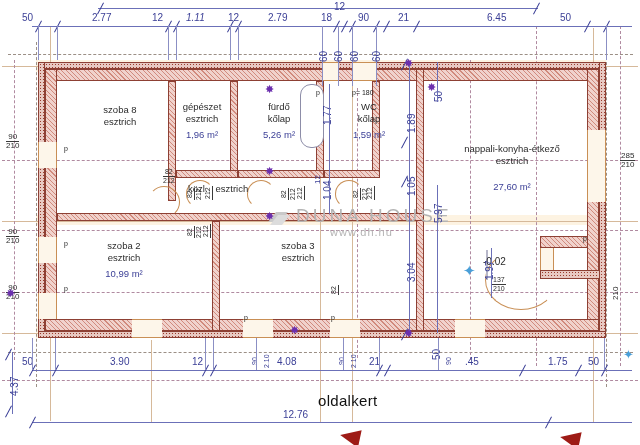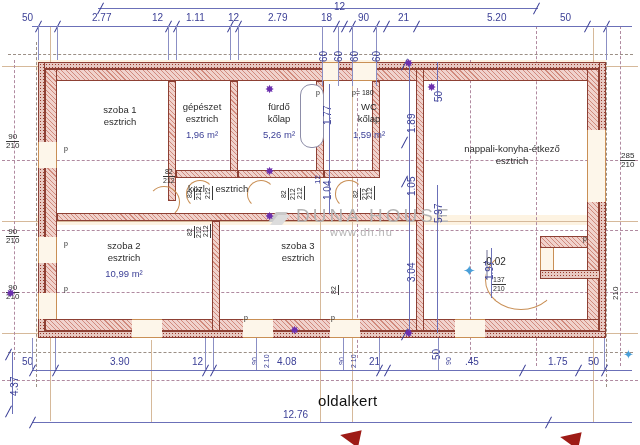--- a/index.html
+++ b/index.html
@@ -141,21 +141,21 @@
   <div class="doorLeaf" style="left:486px;top:250px;width:1.5px;height:30px;"></div>
 
   <div class="doorSwing" style="left:148px;top:186px;width:30px;height:30px;border-color:transparent;border-top-color:#c98f55;border-right-color:#c98f55;"></div>
   <div class="doorSwing" style="left:186px;top:180px;width:26px;height:26px;border-color:transparent;border-top-color:#c98f55;border-left-color:#c98f55;"></div>
   <div class="doorSwing" style="left:247px;top:180px;width:26px;height:26px;border-color:transparent;border-top-color:#c98f55;border-left-color:#c98f55;"></div>
   <div class="doorSwing" style="left:335px;top:180px;width:26px;height:26px;border-color:transparent;border-top-color:#c98f55;border-left-color:#c98f55;"></div>
 
   <div class="abs" style="left:300px;top:84px;width:22px;height:62px;border:1px solid #8d8da8;border-radius:11px;background:#ffffff;"></div>
 
   <div class="room" style="left:72px;top:104px;width:96px;">
-    <span>szoba 1</span><br>
+    <span>szoba 8</span><br>
     <span>esztrich</span>
   </div>
 
   <div class="room" style="left:163px;top:101px;width:78px;">
     <span>gépészet</span><br>
     <span>esztrich</span>
     <span class="area">1,96 m²</span>
   </div>
 
   <div class="room" style="left:243px;top:101px;width:72px;">
@@ -166,20 +166,21 @@
 
   <div class="room" style="left:341px;top:101px;width:56px;">
     <span>WC</span><br>
     <span>kőlap</span>
     <span class="area">1,59 m²</span>
   </div>
 
   <div class="room" style="left:428px;top:143px;width:168px;">
     <span>nappali-konyha-étkező</span><br>
     <span>esztrich</span>
+    <span class="area" style="margin-top:14px;">27,60 m²</span>
   </div>
 
   <div class="room" style="left:188px;top:183px;width:130px;text-align:left;">
     <span>közl.</span>
     &nbsp;&nbsp;<span>esztrich</span>
   </div>
 
   <div class="room" style="left:76px;top:240px;width:96px;">
     <span>szoba 2</span><br>
     <span>esztrich</span>
@@ -275,27 +276,27 @@
   <div class="wmSub" style="left:330px;top:226px;">www.dh.hu</div>
 
   <div class="dimline" style="left:98px;top:8px;width:440px;"></div>
   <div class="dimline" style="left:32px;top:26px;width:600px;"></div>
 
   <div class="dimtext" style="left:334px;top:2px;">12</div>
 
   <div class="dimtext" style="left:22px;top:13px;">50</div>
   <div class="dimtext" style="left:92px;top:13px;">2.77</div>
   <div class="dimtext" style="left:152px;top:13px;">12</div>
-  <div class="dimtext" style="left:186px;top:13px;">1.11</div>
+  <div class="dimtext" style="left:186px;top:13px;font-style:italic;">1.11</div>
   <div class="dimtext" style="left:228px;top:13px;">12</div>
   <div class="dimtext" style="left:268px;top:13px;">2.79</div>
   <div class="dimtext" style="left:321px;top:13px;">18</div>
   <div class="dimtext" style="left:358px;top:13px;">90</div>
   <div class="dimtext" style="left:398px;top:13px;">21</div>
-  <div class="dimtext" style="left:487px;top:13px;">5.20</div>
+  <div class="dimtext" style="left:487px;top:13px;">6.45</div>
   <div class="dimtext" style="left:560px;top:13px;">50</div>
 
   <div class="tickSlash" style="left:38px;top:20px;"></div>
   <div class="tickSlash" style="left:57px;top:20px;"></div>
   <div class="tickSlash" style="left:168px;top:20px;"></div>
   <div class="tickSlash" style="left:176px;top:20px;"></div>
   <div class="tickSlash" style="left:230px;top:20px;"></div>
   <div class="tickSlash" style="left:238px;top:20px;"></div>
   <div class="tickSlash" style="left:336px;top:20px;"></div>
   <div class="tickSlash" style="left:344px;top:20px;"></div>

